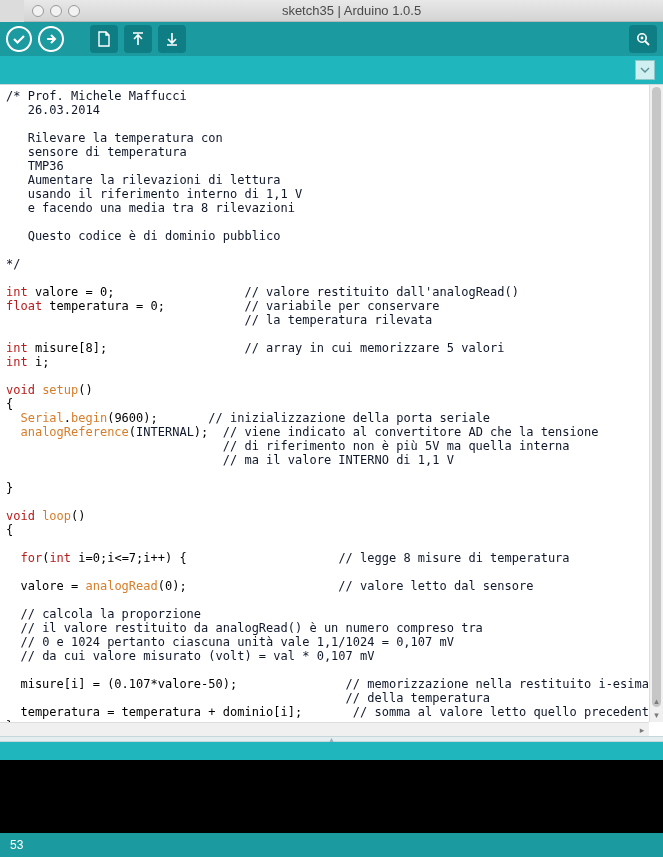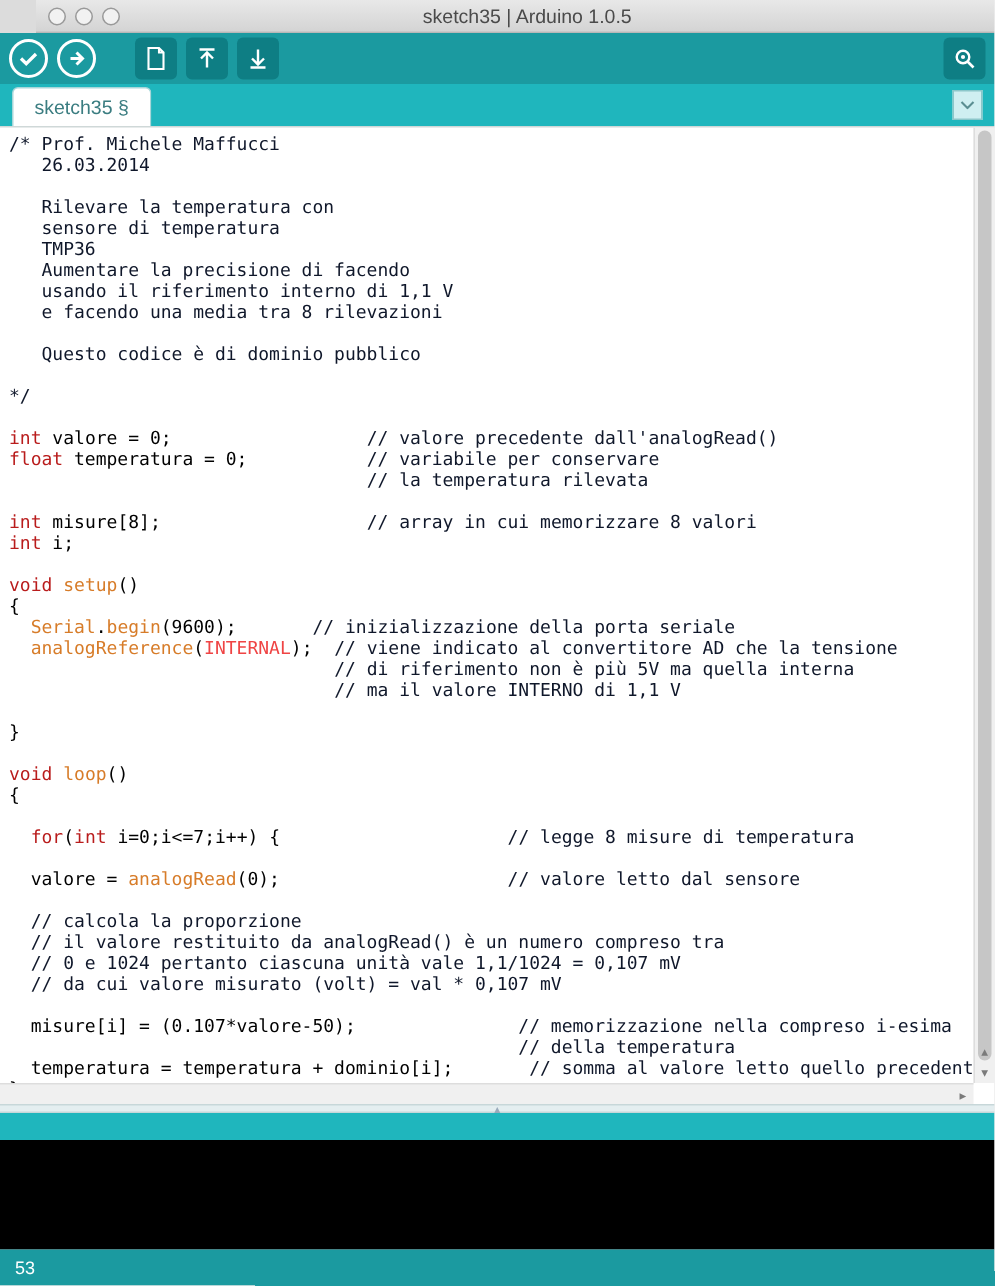--- a/index.html
+++ b/index.html
@@ -104,21 +104,21 @@
     font-family: "Monaco", "Menlo", monospace;
     font-size: 12px;
     line-height: 14px;
     white-space: pre;
     padding: 4px 6px;
   }
   .cm { color: #0f172a; }
   .kw { color: #b91c1c; }
   .fn { color: #d77c29; }
   .bi { color: #d77c29; }
-  .cn { color: #ef4444; }
+  .cn { color: #0f172a; }
   .scroll-v {
     position: absolute;
     right: 0; top: 0; bottom: 14px;
     width: 14px;
     background: #f0f0f0;
     border-left: 1px solid #ddd;
   }
   .scroll-v .thumb {
     position: absolute;
     left: 2px; right: 2px;
@@ -226,50 +226,47 @@
   <div class="tool-btn">
     <svg width="16" height="16" viewBox="0 0 16 16">
         <circle cx="7" cy="7" r="4.2" stroke="#fff" stroke-width="1.6" fill="none"></circle>
         <path d="M10 10 L14 14" stroke="#fff" stroke-width="1.8"></path>
         <circle cx="7" cy="7" r="1.4" fill="#fff"></circle>
       </svg>
   </div>
 </div>
 
 <div class="tabbar">
-  <div class="tab">
-    <span>sketch35 §</span>
-  </div>
   <div class="tab-menu">
     <svg width="10" height="6" viewBox="0 0 10 6">
         <path d="M1 1 L5 5 L9 1" stroke="#5a8e91" stroke-width="1.4" fill="none"></path>
       </svg>
   </div>
 </div>
 
 <div class="editor">
   <pre class="code" id="code-pre"><span class="cm">/* Prof. Michele Maffucci</span>
 <span class="cm">   26.03.2014</span>
 <span class="cm"></span>
 <span class="cm">   Rilevare la temperatura con</span>
 <span class="cm">   sensore di temperatura</span>
 <span class="cm">   TMP36</span>
-<span class="cm">   Aumentare la precisione di facendo</span>
+<span class="cm">   Aumentare la rilevazioni di lettura</span>
 <span class="cm">   usando il riferimento interno di 1,1 V</span>
 <span class="cm">   e facendo una media tra 8 rilevazioni</span>
 <span class="cm"></span>
 <span class="cm">   Questo codice è di dominio pubblico</span>
 <span class="cm"></span>
 <span class="cm">*/</span>
 
-<span class="kw">int</span><span> valore = 0;                  </span><span class="cm">// valore precedente dall'analogRead()</span>
+<span class="kw">int</span><span> valore = 0;                  </span><span class="cm">// valore restituito dall'analogRead()</span>
 <span class="kw">float</span><span> temperatura = 0;           </span><span class="cm">// variabile per conservare</span>
 <span>                                 </span><span class="cm">// la temperatura rilevata</span>
 
-<span class="kw">int</span><span> misure[8];                   </span><span class="cm">// array in cui memorizzare 8 valori</span>
+<span class="kw">int</span><span> misure[8];                   </span><span class="cm">// array in cui memorizzare 5 valori</span>
 <span class="kw">int</span><span> i;</span>
 
 <span class="kw">void</span><span> </span><span class="fn">setup</span><span>()</span>
 <span>{</span>
 <span>  </span><span class="bi">Serial</span><span>.</span><span class="bi">begin</span><span>(9600);       </span><span class="cm">// inizializzazione della porta seriale</span>
 <span>  </span><span class="bi">analogReference</span><span>(</span><span class="cn">INTERNAL</span><span>);  </span><span class="cm">// viene indicato al convertitore AD che la tensione</span>
 <span>                              </span><span class="cm">// di riferimento non è più 5V ma quella interna</span>
 <span>                              </span><span class="cm">// ma il valore INTERNO di 1,1 V</span>
 
 <span>}</span>
@@ -279,21 +276,21 @@
 
 <span>  </span><span class="kw">for</span><span>(</span><span class="kw">int</span><span> i=0;i&lt;=7;i++) {                     </span><span class="cm">// legge 8 misure di temperatura</span>
 
 <span>  valore = </span><span class="bi">analogRead</span><span>(0);                     </span><span class="cm">// valore letto dal sensore</span>
 
 <span>  </span><span class="cm">// calcola la proporzione</span>
 <span>  </span><span class="cm">// il valore restituito da analogRead() è un numero compreso tra</span>
 <span>  </span><span class="cm">// 0 e 1024 pertanto ciascuna unità vale 1,1/1024 = 0,107 mV</span>
 <span>  </span><span class="cm">// da cui valore misurato (volt) = val * 0,107 mV</span>
 
-<span>  misure[i] = (0.107*valore-50);               </span><span class="cm">// memorizzazione nella compreso i-esima</span>
+<span>  misure[i] = (0.107*valore-50);               </span><span class="cm">// memorizzazione nella restituito i-esima</span>
 <span>                                               </span><span class="cm">// della temperatura</span>
 <span>  temperatura = temperatura + dominio[i];       </span><span class="cm">// somma al valore letto quello precedente</span>
 <span>}</span>
 </pre>
   <div class="scroll-v">
     <div class="thumb"></div>
     <div class="arrow up">▴</div>
     <div class="arrow down">▾</div>
   </div>
   <div class="scroll-h">

